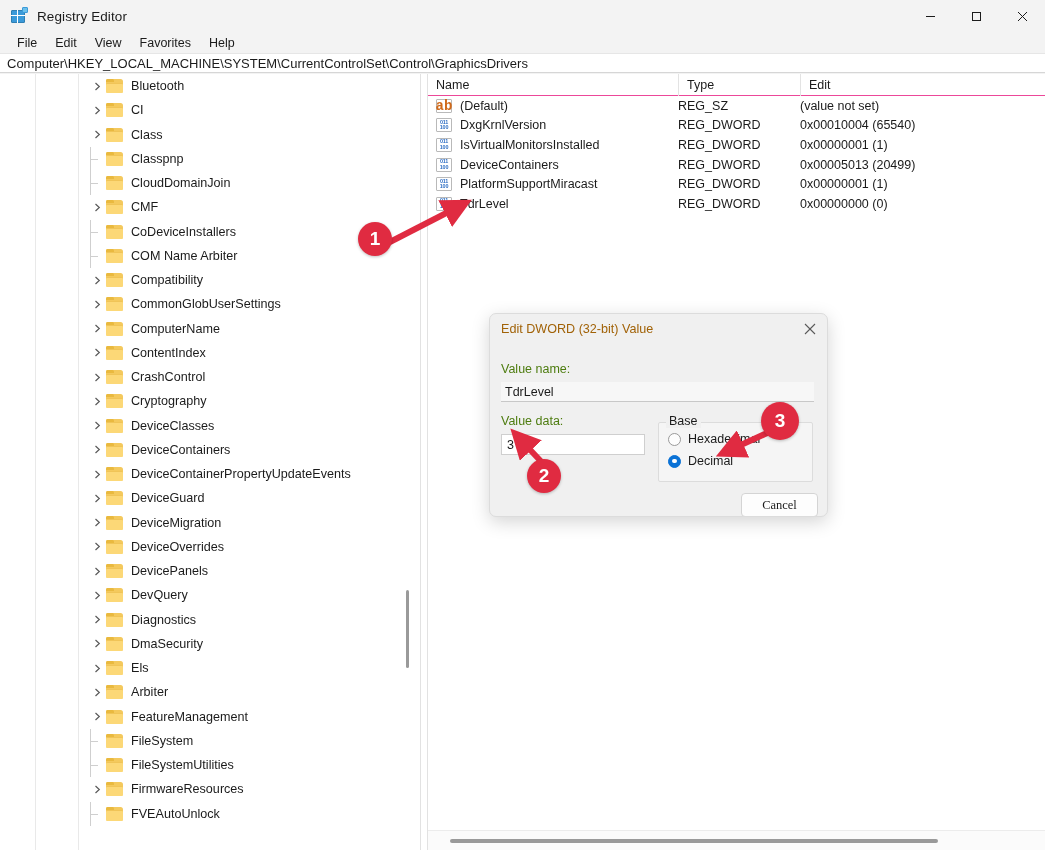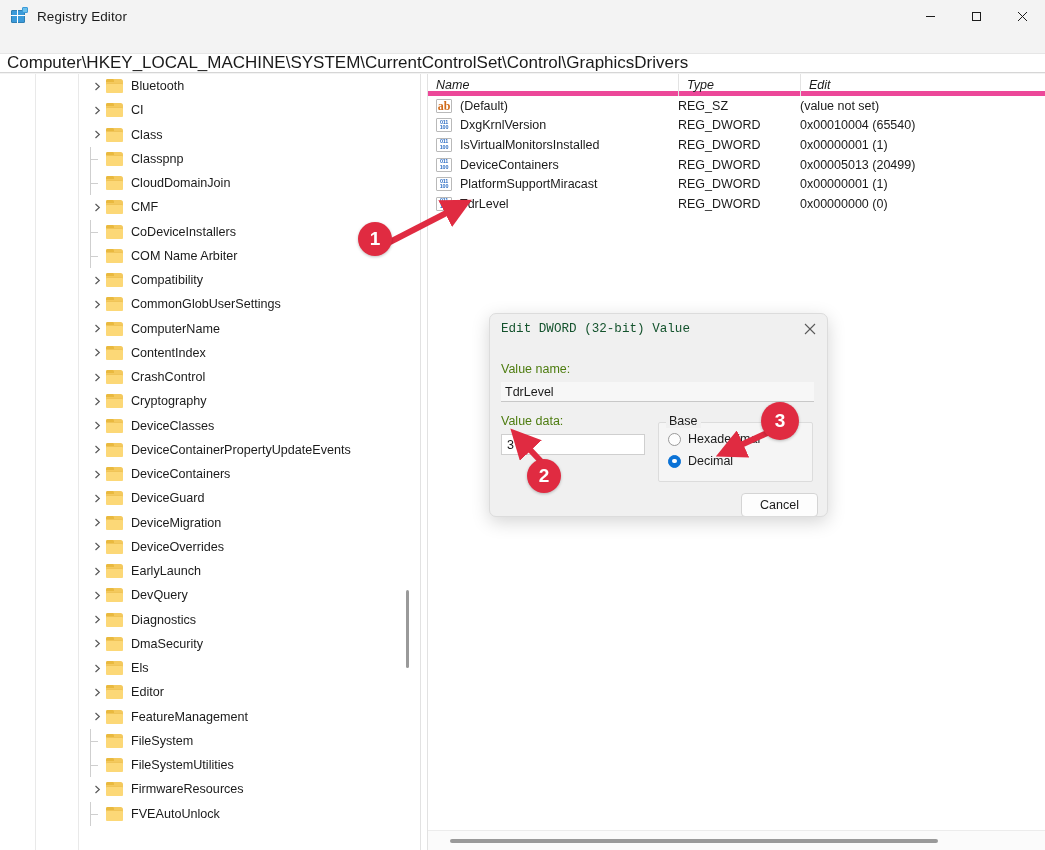--- a/index.html
+++ b/index.html
@@ -60,21 +60,21 @@
     font-size: 12.5px; color: #1b1b1b; padding: 2px 9px; border-radius: 3px;
   }
 
   
   .addressbar {
     position: absolute; left: 0; top: 53px; width: 1045px; height: 20px;
     background: #ffffff; border-top: 1px solid #e6e6e6;
     border-bottom: 1px solid #d6d6d6;
     display: flex; align-items: center; padding-left: 7px;
   }
-  .address-text { font-size: 17px; color: #1b1b1b; white-space: nowrap; }
+  .address-text { font-size: 13px; color: #1b1b1b; white-space: nowrap; }
 
   
   .panes {
     position: absolute; left: 0; top: 74px; width: 871px; height: 776px;
     background: #3b82f6;
   }
 
   
   .tree-pane {
     position: absolute; left: 0; top: 0; width: 420px; height: 776px;
@@ -141,21 +141,21 @@
     border-right: 1px solid #e2e2e2;
   }
 
   
   .val-pane {
     position: absolute; left: 428px; top: 0; width: 617px; height: 776px;
     background: #ffffff;
   }
   .val-header {
     position: absolute; left: 0; top: 0; width: 617px; height: 22px;
-    background: #ffffff; border-bottom: 5px solid #ec4899; font-style: italic;
+    background: #ffffff; border-bottom: 1px solid #ec4899;
   }
   .vh {
     position: absolute; top: 0; height: 22px; display: flex; align-items: center;
     font-size: 12.5px; color: #1b1b1b; padding-left: 8px;
   }
   .vh.c1 { left: 0; width: 250px; }
   .vh.c2 { left: 250px; width: 122px; border-left: 1px solid #e3e3e3; }
   .vh.c3 { left: 372px; width: 245px; border-left: 1px solid #e3e3e3; }
 
   .val-rows { position: absolute; left: 0; top: 22px; width: 617px; }
@@ -168,22 +168,22 @@
   .vcell.type { left: 250px; }
   .vcell.data { left: 372px; }
 
   .vicon { position: absolute; left: 8px; width: 16px; height: 14px; }
   .vicon .bg {
     position: absolute; inset: 0; background: #ffffff;
     border: 1px solid #b9b9b9; border-radius: 1px;
   }
   .vicon.sz .txt {
     position: absolute; inset: 0; display: flex; align-items: center;
-    justify-content: center; font-size: 12px; font-weight: bold;
-    color: #d06a1a; font-family: Liberation Serif, serif; line-height: 1;
+    justify-content: center; font-size: 14px; font-weight: bold;
+    color: #d06a1a; font-family: Liberation Mono, monospace; line-height: 1;
   }
   .vicon.dw .txt {
     position: absolute; inset: 0; display: flex; flex-direction: column;
     align-items: center; justify-content: center;
     font-size: 5.4px; font-weight: bold; color: #2f6fc4; line-height: 1.05;
     font-family: "Liberation Sans", sans-serif; letter-spacing: -.2px;
   }
 
   
   .val-hscroll {
@@ -200,21 +200,21 @@
     position: absolute; left: 489px; top: 313px; width: 339px; height: 204px;
     background: #f0f0f0; border: 1px solid #dcdcdc; border-radius: 7px;
     box-shadow: 0 5px 18px rgba(0,0,0,.17);
     overflow: hidden;
   }
   .dlg-title {
     position: absolute; left: 0; top: 0; width: 100%; height: 30px;
     display: flex; align-items: center;
   }
   .dlg-title-text {
-    margin-left: 11px; font-size: 12.6px; color: #14532d; font-family: Liberation Mono, monospace;
+    margin-left: 11px; font-size: 12.6px; color: #a16207;
   }
   .dlg-close {
     position: absolute; right: 0; top: 0; width: 34px; height: 30px;
     display: flex; align-items: center; justify-content: center; color: #5a5a5a;
   }
   .dlg-body { position: absolute; left: 0; top: 30px; width: 100%; height: 174px; }
   .lbl { position: absolute; font-size: 12.5px; color: #4d7c0f; }
   .underline-input {
     position: absolute; background: #f7f7f7; border: none;
     border-bottom: 1px solid #c8c8c8; font-size: 12.5px; color: #1b1b1b;
@@ -292,20 +292,27 @@
       </div>
       <div class="wc">
         <svg width="11" height="11" viewBox="0 0 11 11">
             <line x1="1" y1="1" x2="10" y2="10" stroke="#1b1b1b" stroke-width="1"></line>
             <line x1="10" y1="1" x2="1" y2="10" stroke="#1b1b1b" stroke-width="1"></line>
           </svg>
       </div>
     </div>
   </div>
 
+  <div class="menubar">
+    <div class="menu-item">File</div>
+    <div class="menu-item">Edit</div>
+    <div class="menu-item">View</div>
+    <div class="menu-item">Favorites</div>
+    <div class="menu-item">Help</div>
+  </div>
 
   <div class="addressbar">
     <div class="address-text">Computer\HKEY_LOCAL_MACHINE\SYSTEM\CurrentControlSet\Control\GraphicsDrivers</div>
   </div>
 
   <div class="panes">
 
     <div class="tree-pane">
       <div class="tree-guides">
         <div class="vguide" style="left:35px"></div>
@@ -495,46 +502,46 @@
             <div class="chev">
               <svg width="9" height="9" viewBox="0 0 9 9">
                 <path d="M2.5 1 L6.3 4.5 L2.5 8" fill="none" stroke="#5a5a5a" stroke-width="1.2"></path>
               </svg>
             </div>
             <div class="folder">
               <div class="back"></div>
               <div class="tab"></div>
               <div class="front"></div>
             </div>
+            <div class="tlabel">DeviceContainers</div>
+          </div>
+          <div class="tnode">
+            <div class="chev">
+              <svg width="9" height="9" viewBox="0 0 9 9">
+                <path d="M2.5 1 L6.3 4.5 L2.5 8" fill="none" stroke="#5a5a5a" stroke-width="1.2"></path>
+              </svg>
+            </div>
+            <div class="folder">
+              <div class="back"></div>
+              <div class="tab"></div>
+              <div class="front"></div>
+            </div>
             <div class="tlabel">DeviceContainerPropertyUpdateEvents</div>
           </div>
           <div class="tnode">
             <div class="chev">
               <svg width="9" height="9" viewBox="0 0 9 9">
                 <path d="M2.5 1 L6.3 4.5 L2.5 8" fill="none" stroke="#5a5a5a" stroke-width="1.2"></path>
               </svg>
             </div>
             <div class="folder">
               <div class="back"></div>
               <div class="tab"></div>
               <div class="front"></div>
             </div>
-            <div class="tlabel">DeviceContainers</div>
-          </div>
-          <div class="tnode">
-            <div class="chev">
-              <svg width="9" height="9" viewBox="0 0 9 9">
-                <path d="M2.5 1 L6.3 4.5 L2.5 8" fill="none" stroke="#5a5a5a" stroke-width="1.2"></path>
-              </svg>
-            </div>
-            <div class="folder">
-              <div class="back"></div>
-              <div class="tab"></div>
-              <div class="front"></div>
-            </div>
             <div class="tlabel">DeviceGuard</div>
           </div>
           <div class="tnode">
             <div class="chev">
               <svg width="9" height="9" viewBox="0 0 9 9">
                 <path d="M2.5 1 L6.3 4.5 L2.5 8" fill="none" stroke="#5a5a5a" stroke-width="1.2"></path>
               </svg>
             </div>
             <div class="folder">
               <div class="back"></div>
@@ -560,21 +567,21 @@
             <div class="chev">
               <svg width="9" height="9" viewBox="0 0 9 9">
                 <path d="M2.5 1 L6.3 4.5 L2.5 8" fill="none" stroke="#5a5a5a" stroke-width="1.2"></path>
               </svg>
             </div>
             <div class="folder">
               <div class="back"></div>
               <div class="tab"></div>
               <div class="front"></div>
             </div>
-            <div class="tlabel">EarlyLaunch</div>
+            <div class="tlabel">DevicePanels</div>
           </div>
           <div class="tnode">
             <div class="chev">
               <svg width="9" height="9" viewBox="0 0 9 9">
                 <path d="M2.5 1 L6.3 4.5 L2.5 8" fill="none" stroke="#5a5a5a" stroke-width="1.2"></path>
               </svg>
             </div>
             <div class="folder">
               <div class="back"></div>
               <div class="tab"></div>
@@ -625,21 +632,21 @@
             <div class="chev">
               <svg width="9" height="9" viewBox="0 0 9 9">
                 <path d="M2.5 1 L6.3 4.5 L2.5 8" fill="none" stroke="#5a5a5a" stroke-width="1.2"></path>
               </svg>
             </div>
             <div class="folder">
               <div class="back"></div>
               <div class="tab"></div>
               <div class="front"></div>
             </div>
-            <div class="tlabel">Editor</div>
+            <div class="tlabel">Arbiter</div>
           </div>
           <div class="tnode">
             <div class="chev">
               <svg width="9" height="9" viewBox="0 0 9 9">
                 <path d="M2.5 1 L6.3 4.5 L2.5 8" fill="none" stroke="#5a5a5a" stroke-width="1.2"></path>
               </svg>
             </div>
             <div class="folder">
               <div class="back"></div>
               <div class="tab"></div>
@@ -797,21 +804,21 @@
       <div class="group-legend">Base</div>
       <div class="radio-row" style="left:178px; top:88px;">
         <div class="radio"></div>
         <div class="radio-label">Hexadecimal</div>
       </div>
       <div class="radio-row" style="left:178px; top:110px;">
         <div class="radio on"></div>
         <div class="radio-label">Decimal</div>
       </div>
       <div class="dlg-btn" style="left:166px; top:149px;margin-top:44px;">OK</div>
-      <div class="dlg-btn" style="left:251px; top:149px;">Cancel</div>
+      <div class="dlg-btn" style="left:251px; top:149px;font-family:Liberation Serif, serif;">Cancel</div>
     </div>
   </div>
 
   <svg class="arrow-svg" style="left:380px; top:195px; width:110px; height:60px;">
     <defs>
       <marker id="ah1" markerWidth="5" markerHeight="5" refX="2.4" refY="2.5" orient="auto">
         <path d="M0,0 L5,2.5 L0,5 z" fill="#e02b41"></path>
       </marker>
     </defs>
     <line x1="8" y1="48" x2="78" y2="12" stroke="#e02b41" stroke-width="6" marker-end="url(#ah1)"></line>

